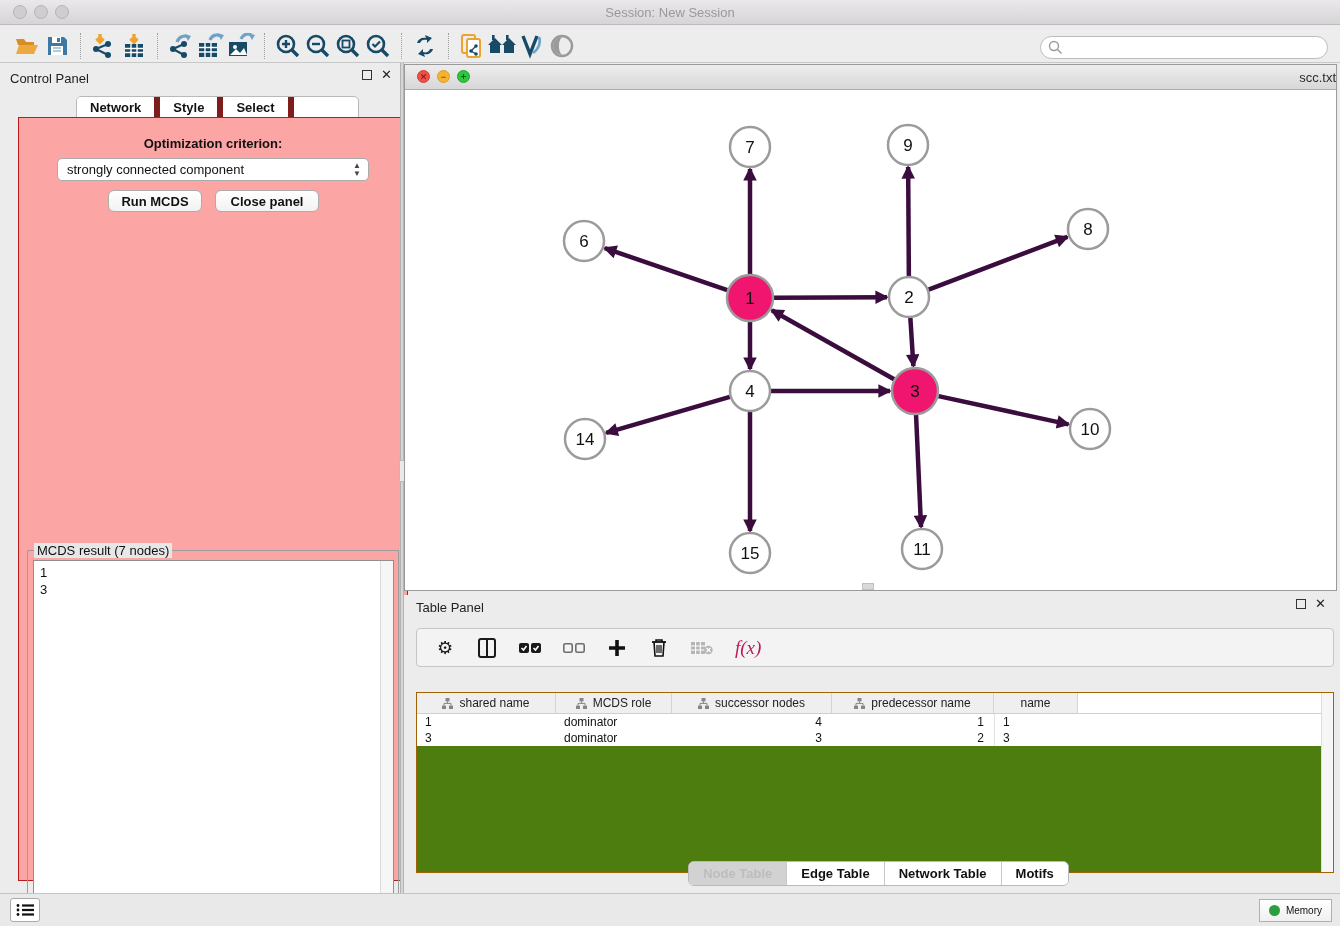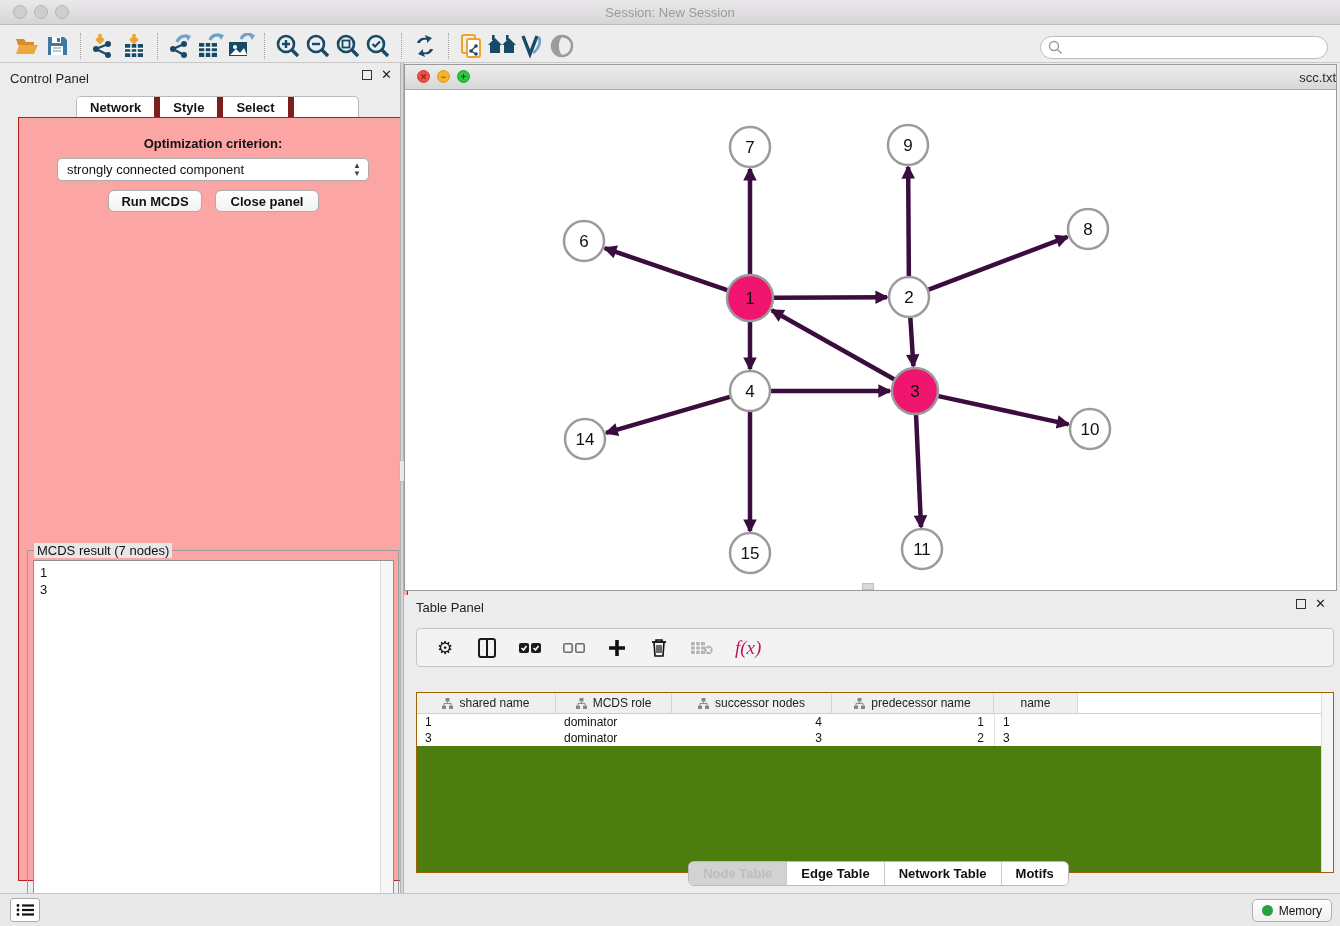--- a/index.html
+++ b/index.html
@@ -83,21 +83,21 @@
   #tp-tabs .bar { display:flex; border:1px solid #b9b9b9; border-radius:6px; overflow:hidden; background:#fff; }
   .tp-tab { padding:4px 14px; font-size:13px; font-weight:bold; color:#111; background:#fff; border-right:1px solid #c9c9c9; }
   .tp-tab:last-child { border-right:none; }
   .tp-tab.active { background:#d2d2d2; color:#bdbdbd; }
 
   
   #statusbar { position:absolute; left:0; top:893px; width:100%; height:33px; background:#e9e9e9; border-top:1px solid #c4c4c4; }
   #list-btn { position:absolute; left:10px; top:4px; width:30px; height:24px; background:#fff; border:1px solid #ababab; border-radius:3px;
               display:flex; align-items:center; justify-content:center; }
   #memory-btn { position:absolute; right:8px; top:5px; height:23px; padding:0 9px; background:linear-gradient(#fff,#f0f0f0);
-                border:1px solid #b0b0b0; border-radius:5px; display:flex; align-items:center; gap:6px; font-size:12px; color:#111; }
+                border:1px solid #b0b0b0; border-radius:0; display:flex; align-items:center; gap:6px; font-size:10px; color:#111; }
   #memory-dot { width:11px; height:11px; border-radius:50%; background:#2d9e3f; }
 </style>
 </head>
 <body>
 
 <div id="app">
 
   <div id="top-strip"></div>
 
   <div id="titlebar">

